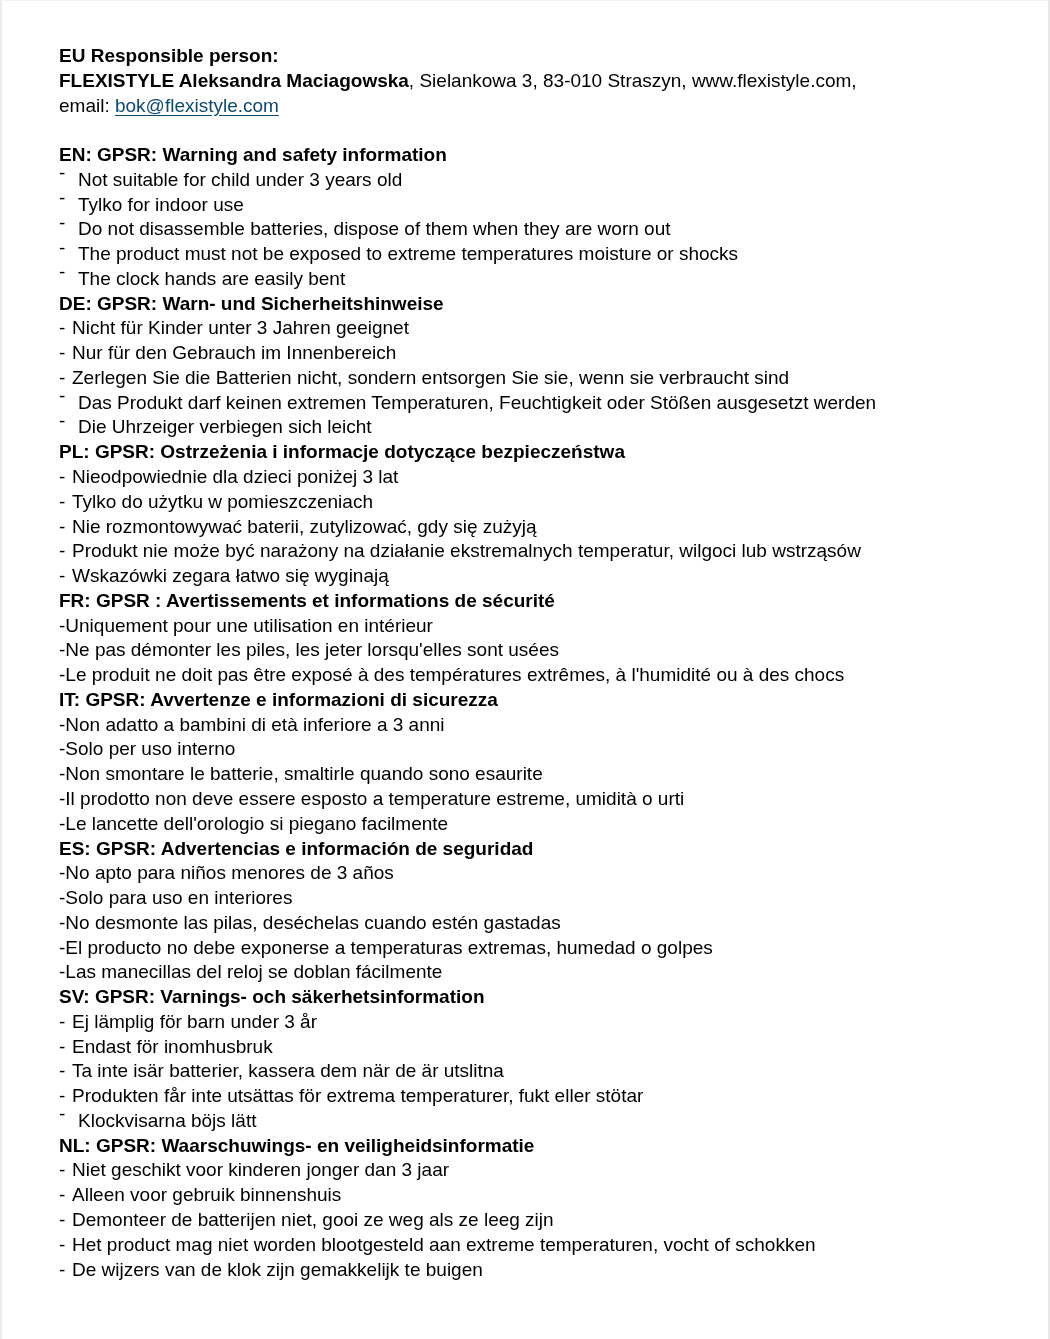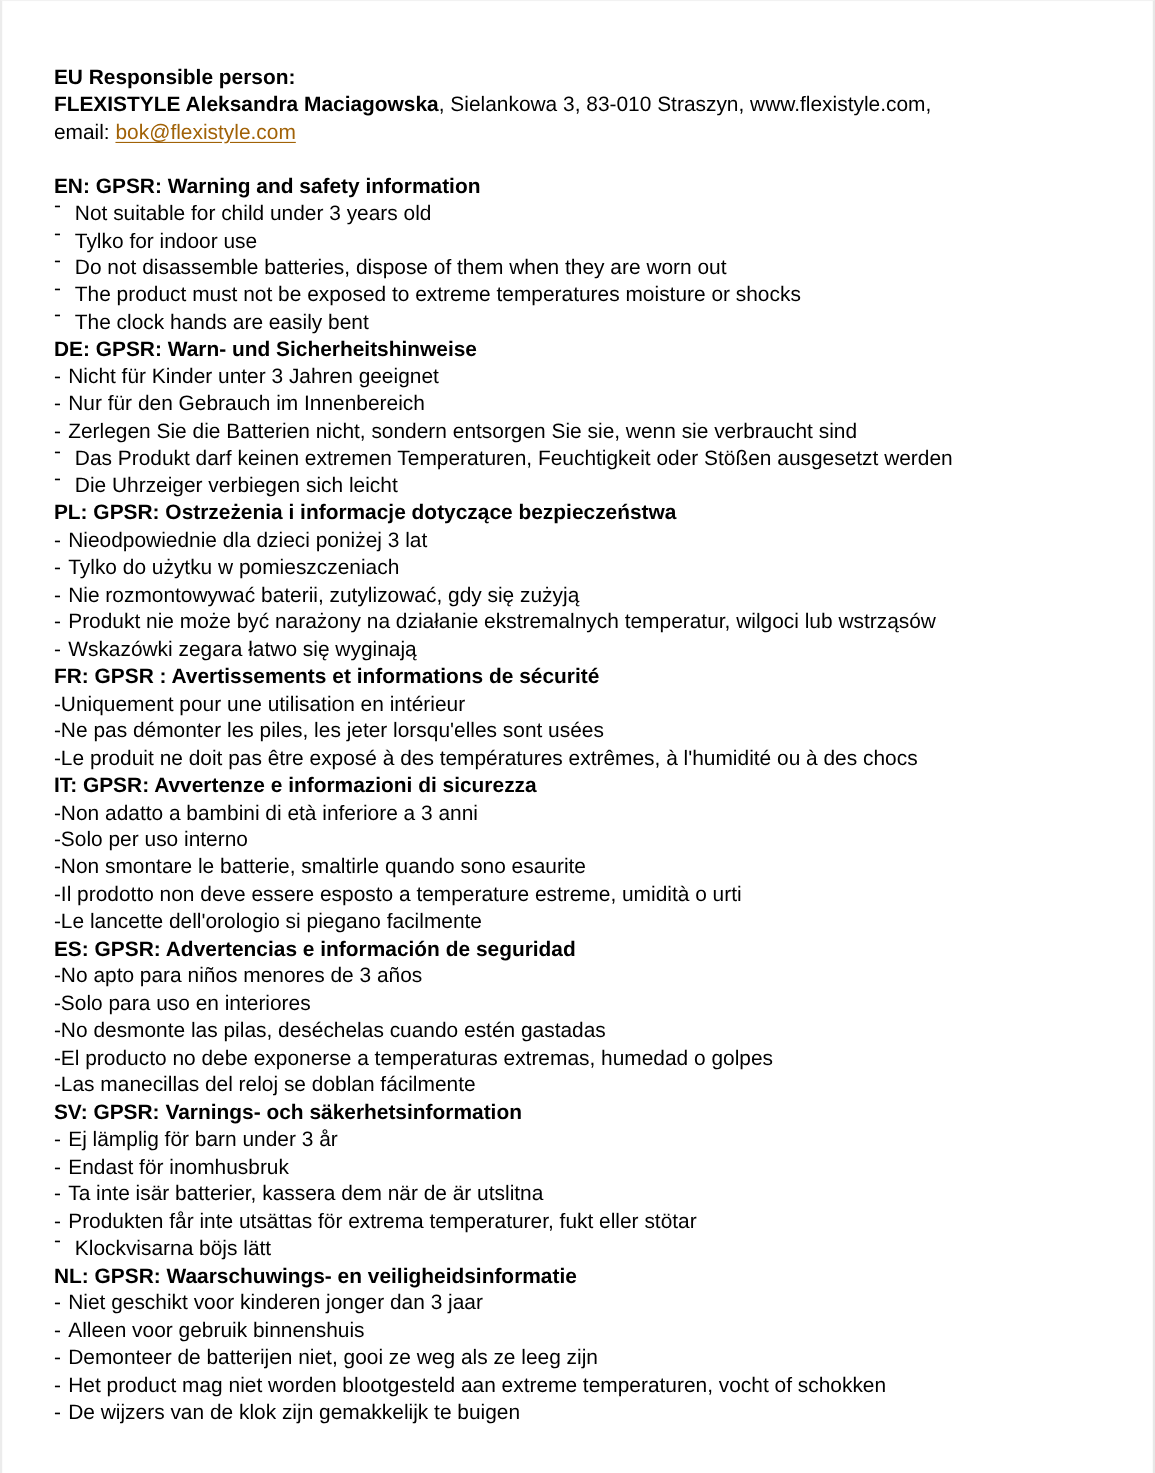--- a/index.html
+++ b/index.html
@@ -15,31 +15,32 @@
     background: #ffffff;
     border-top: 1px solid #f2f2f2;
     border-left: 2px solid #ececec;
     border-right: 2px solid #e7e7e7;
     overflow: hidden;
     font-family: "Liberation Sans", sans-serif;
     font-size: 19px;
     color: #000000;
   }
   .content {
-    padding: 58px 20px 0 47px;
+    padding: 43px 20px 0 47px;
+    margin-left: 10px;
   }
   .line {
     height: 24.78px;
     line-height: 24.78px;
     white-space: nowrap;
   }
   .bold { font-weight: bold; }
   .heading { font-weight: bold; }
   .email-link {
-    color: #a16207;
+    color: #0c4a6e;
     text-decoration: underline;
     text-underline-offset: 3px;
   }
   .dash {
     display: inline-block;
     vertical-align: baseline;
   }
   .dash.raised {
     width: 19px;
     position: relative;

